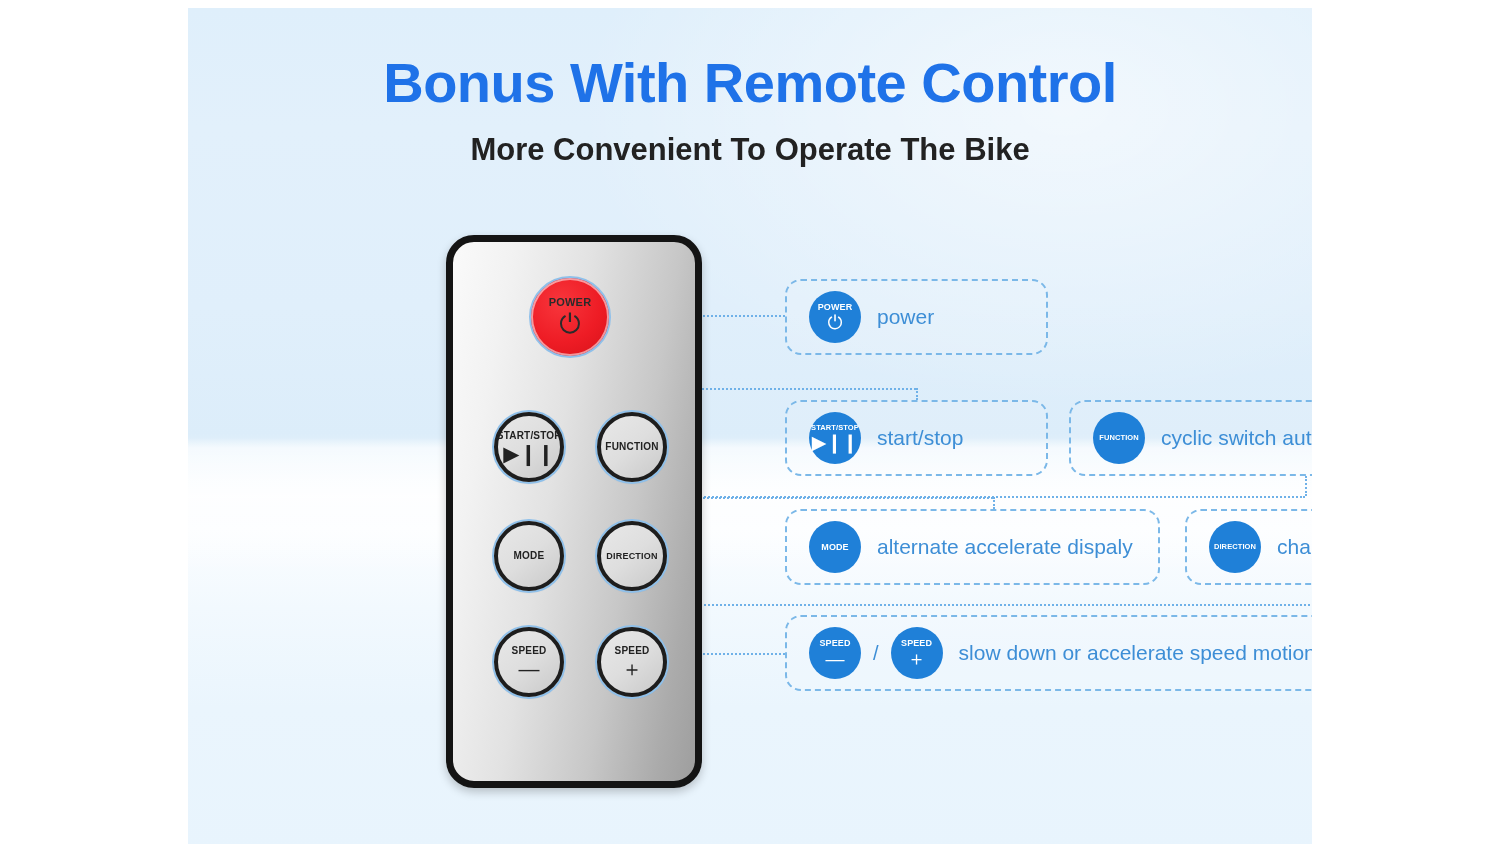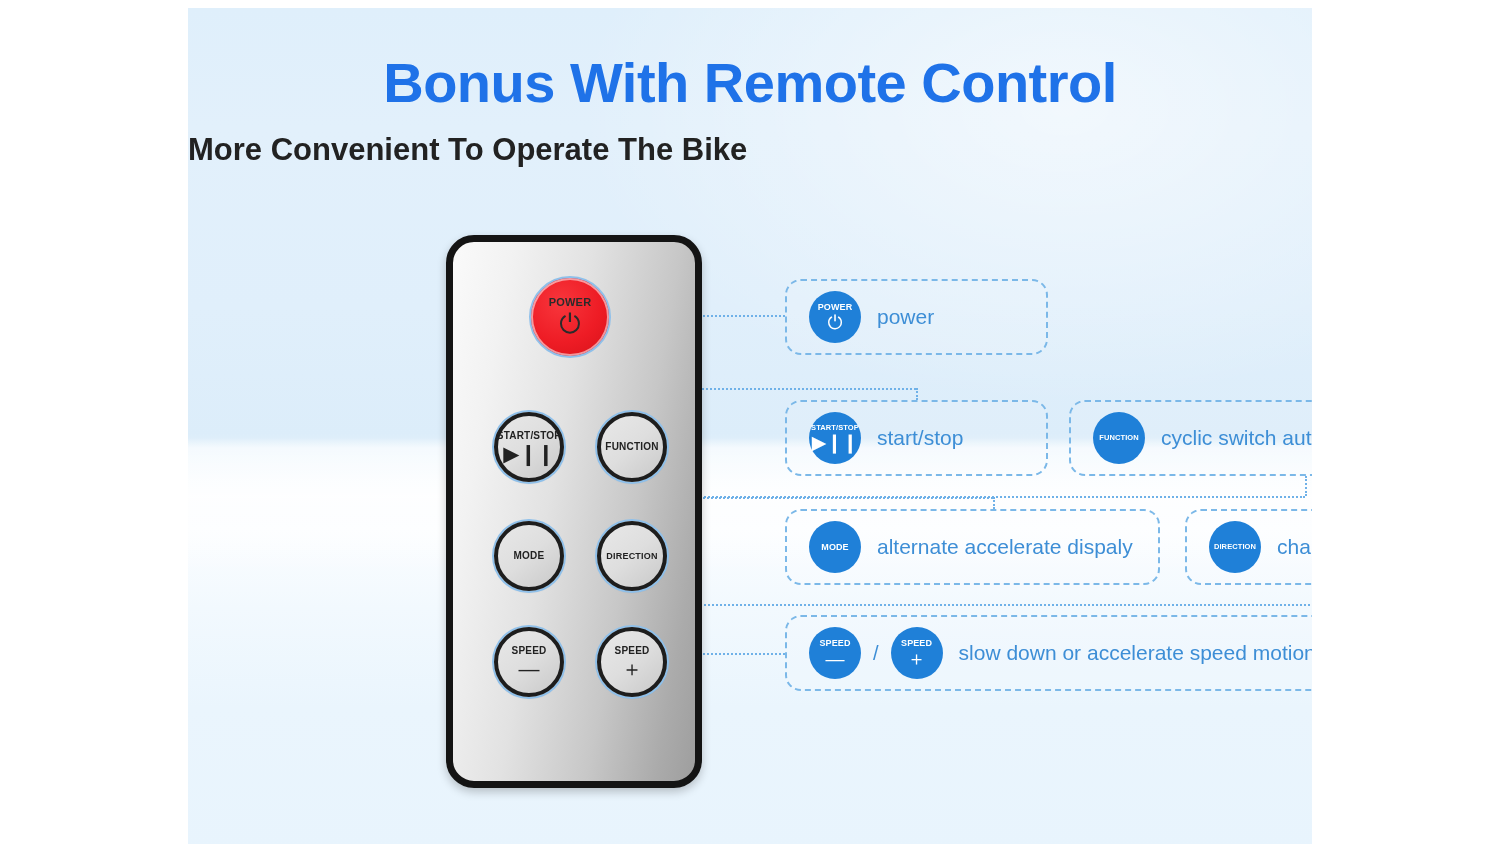--- a/index.html
+++ b/index.html
@@ -36,21 +36,21 @@
   }
 
   
   #title {
     position: absolute; left: 0; right: 0; top: 42px;
     text-align: center; font-size: 56px; font-weight: bold;
     color: #1f72e8; letter-spacing: -0.5px; z-index: 5;
   }
   #subtitle {
     position: absolute; left: 0; right: 0; top: 124px;
-    font-size: 31px; color: #222222; z-index: 5;
+    text-align: center; font-size: 31px; color: #222222; z-index: 5;
   }
 
   
   #remote {
     position: absolute; left: 258px; top: 227px; width: 256px; height: 553px;
     border: 7px solid #141414; border-radius: 28px;
     background: linear-gradient(100deg, #fafafa 0%, #f2f2f2 18%, #e2e2e2 42%, #c7c7c7 68%, #ababab 88%, #9e9e9e 100%);
     box-shadow: 0 4px 10px rgba(0,0,0,0.22);
     z-index: 6;
   }

